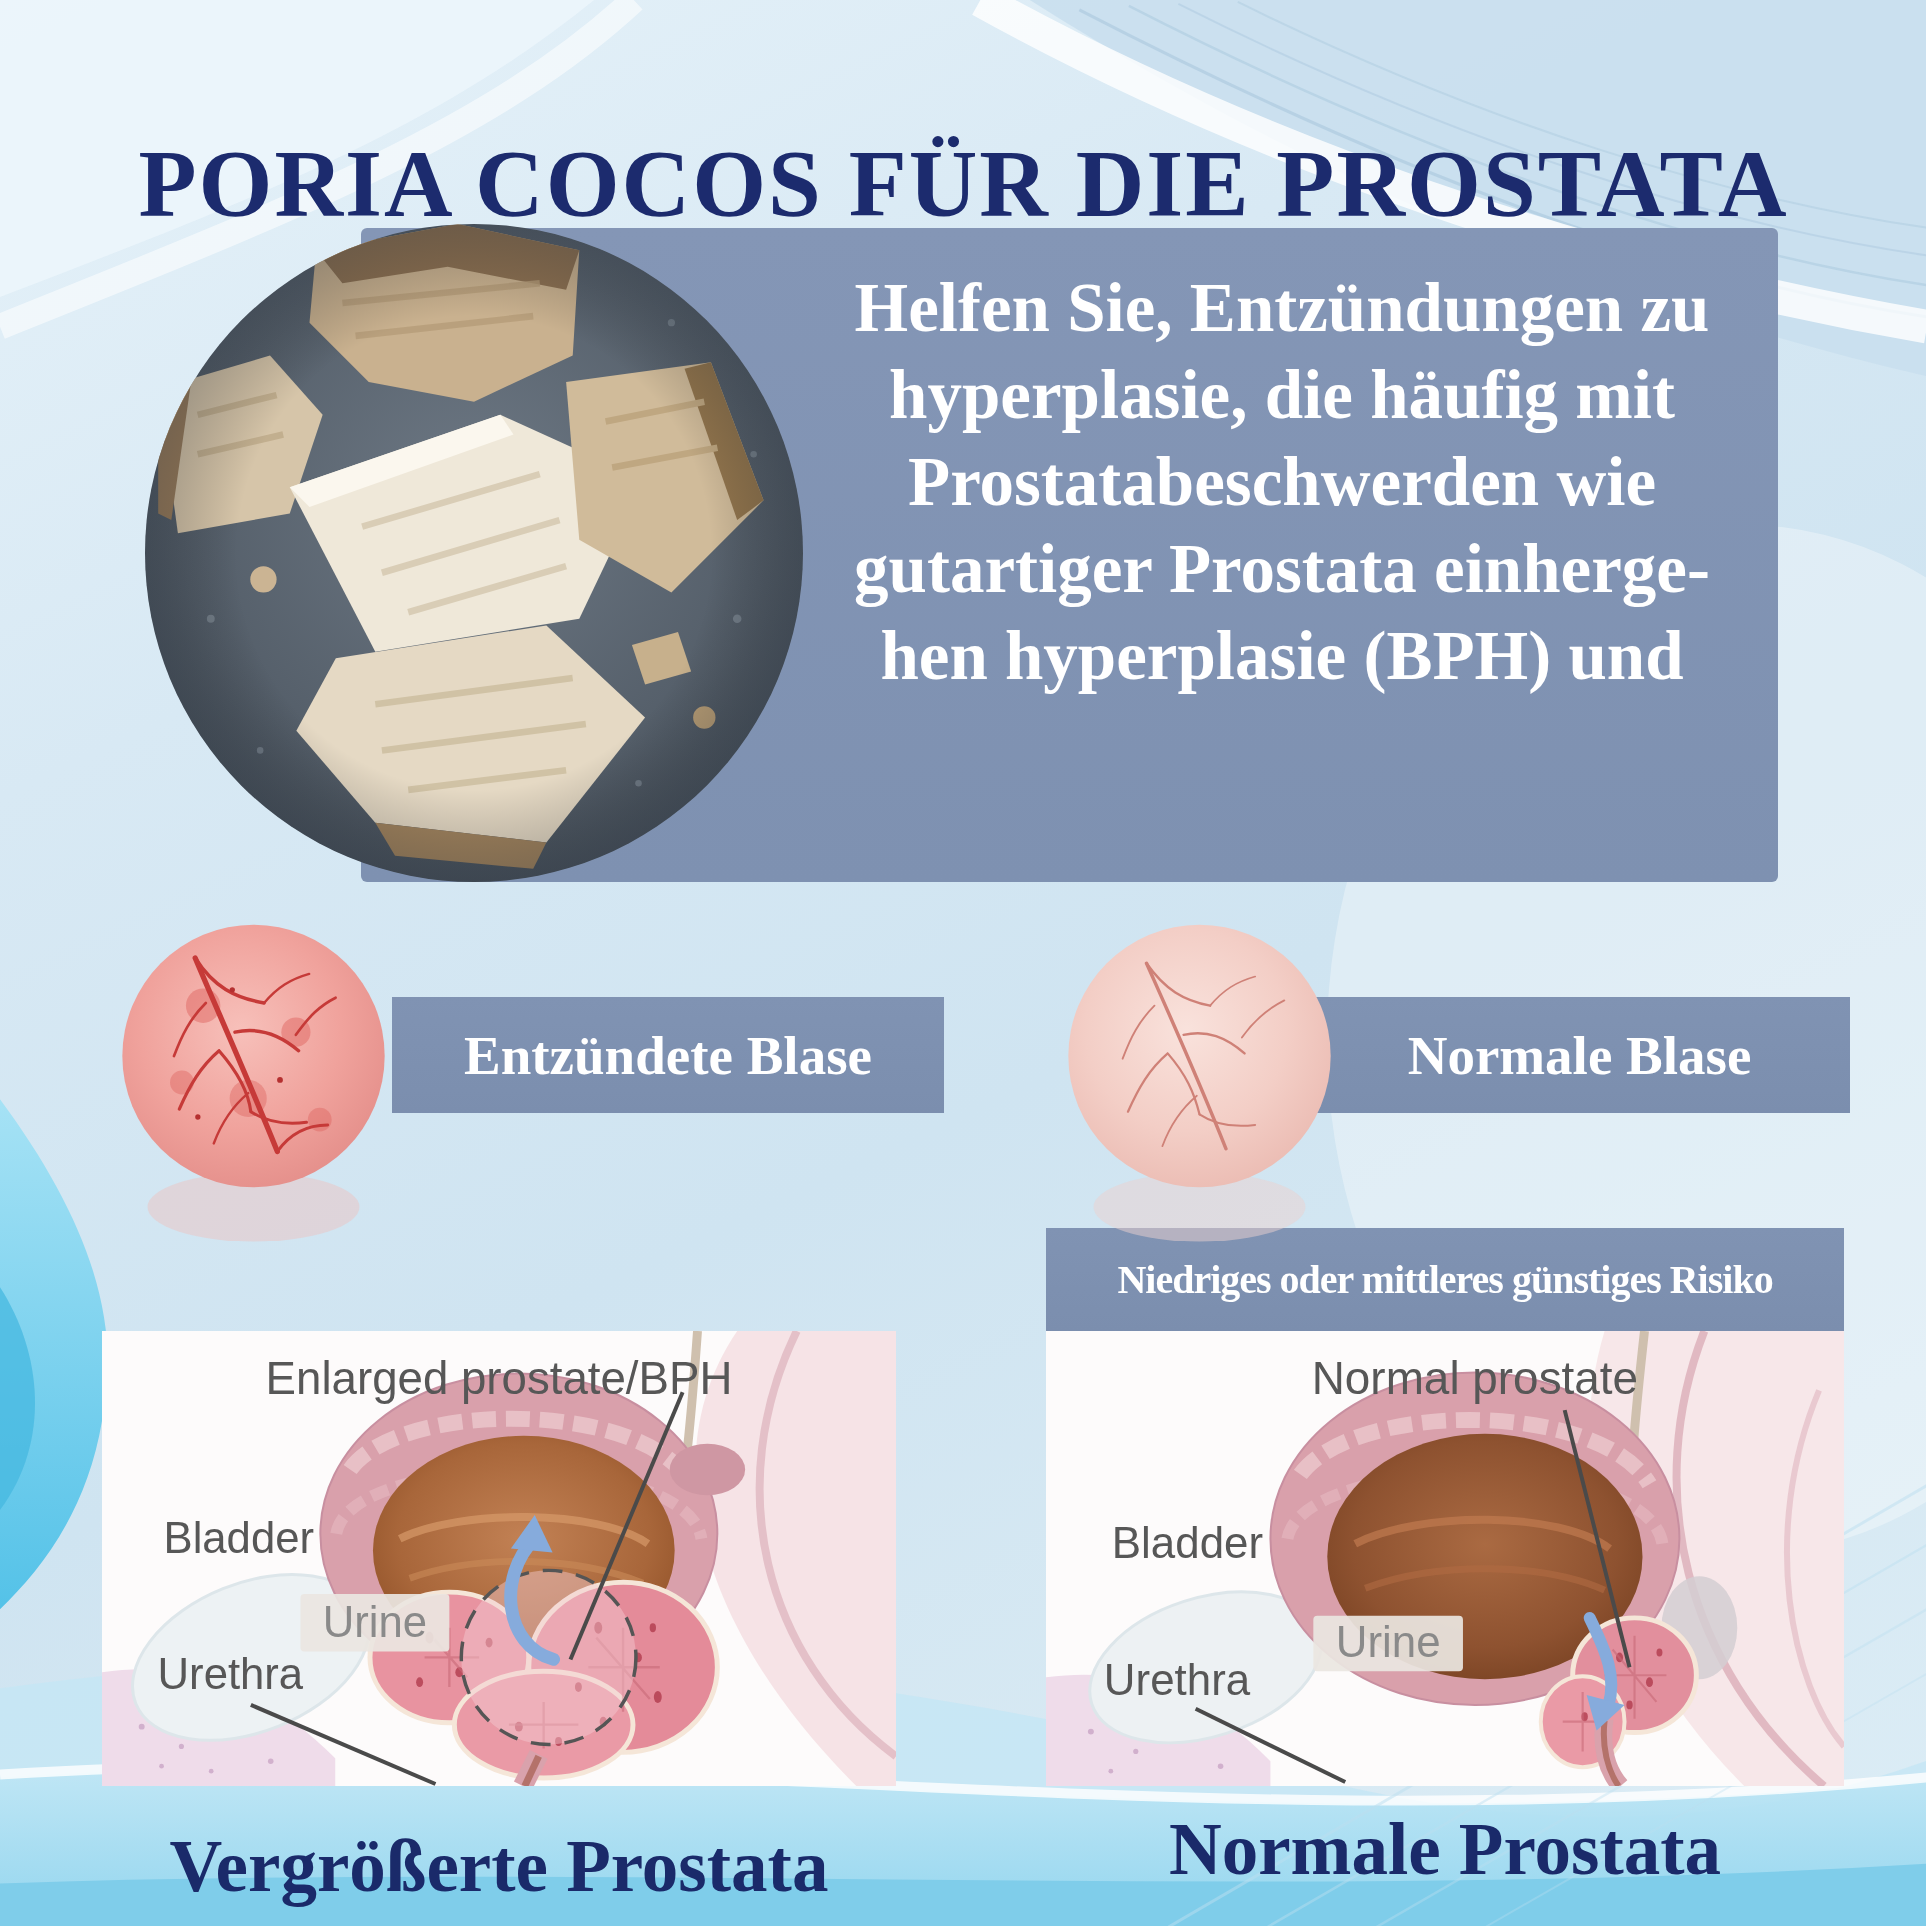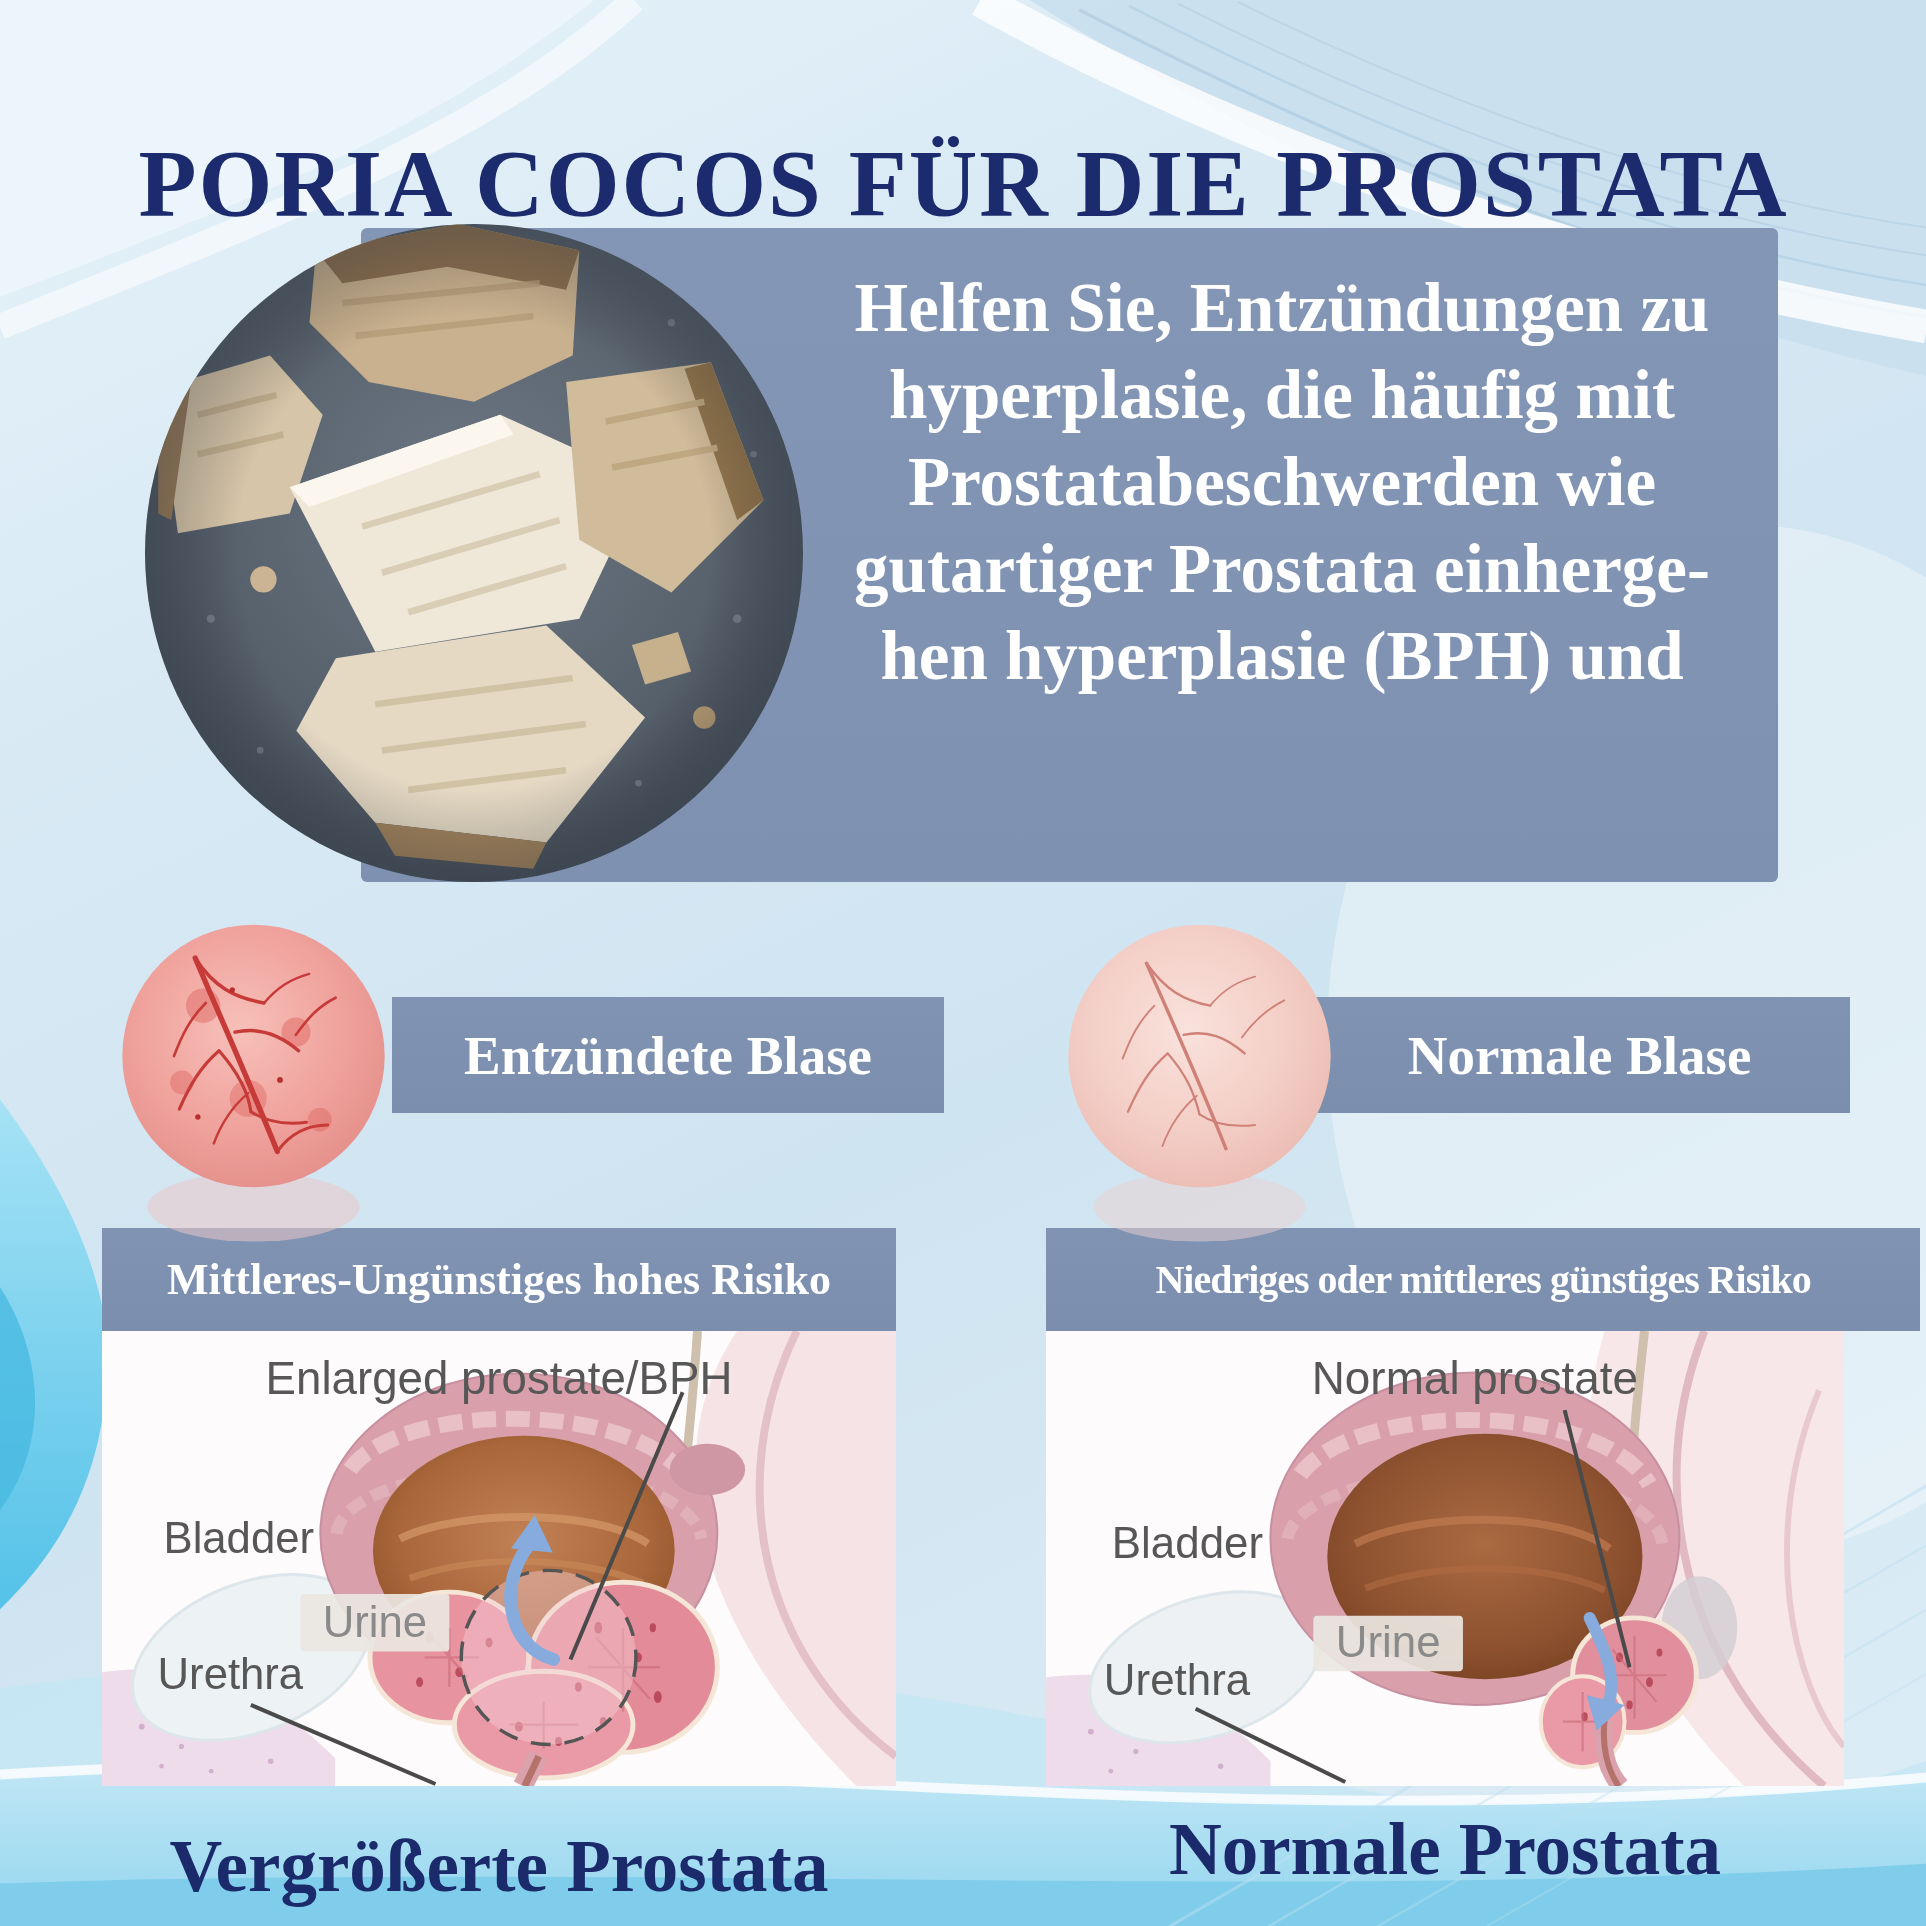--- a/index.html
+++ b/index.html
@@ -36,21 +36,21 @@
   }
   .blabel-left{left:392px;width:552px;}
   .blabel-right{left:1309px;width:541px;}
   .riskbar{
     position:absolute;top:1228px;height:103px;z-index:2;
     background:linear-gradient(180deg,#8093b3,#7b8eae);
     display:flex;align-items:center;justify-content:center;
     color:#fff;font-weight:bold;overflow:hidden;white-space:nowrap;
   }
   .risk-left{left:102px;width:794px;font-size:44px;}
-  .risk-right{left:1046px;width:874px;font-size:40px;letter-spacing:-1px;}
+  .risk-right{left:1046px;width:798px;font-size:40px;letter-spacing:-1px;}
   .panel{position:absolute;top:1331px;height:455px;background:#ffffff;z-index:2;}
   .panel-left{left:102px;width:794px;}
   .panel-right{left:1046px;width:798px;}
   .panel svg{width:100%;height:100%;display:block;}
   .caption{
     position:absolute;top:1802px;height:95px;z-index:6;text-align:center;
     font-size:73px;font-weight:bold;color:#1a2a6a;line-height:95px;
   }
   .cap-left{left:102px;width:794px;margin-top:17px;}
   .cap-right{left:1046px;width:798px;}
@@ -215,23 +215,20 @@
       <path d="M76,98 C62,110 54,124 46,142 M76,98 C90,114 96,128 100,144" stroke-width="1.7"></path>
       <path d="M100,144 C112,152 126,154 142,152" stroke-width="1.5"></path>
       <path d="M66,62 C54,74 48,86 42,102 M132,86 C142,72 152,64 164,58" stroke-width="1.4"></path>
       <path d="M108,62 C118,50 128,44 142,40 M98,130 C86,140 78,152 72,168" stroke-width="1.3"></path>
     </g>
   </svg>
   <div class="blabel blabel-right">
     <span>Normale Blase</span>
   </div>
 
-  <div class="riskbar risk-left">
-    <span>Mittleres-Ungünstiges hohes Risiko</span>
-  </div>
   <div class="riskbar risk-right">
     <span>Niedriges oder mittleres günstiges Risiko</span>
   </div>
 
   <div class="panel panel-left">
     <svg viewBox="0 0 800 460" preserveAspectRatio="none">
       <defs>
         <radialGradient id="cavL" cx="50%" cy="45%" r="70%">
           <stop offset="0" stop-color="#c28154"></stop>
             <stop offset="0.6" stop-color="#a8663a"></stop>

